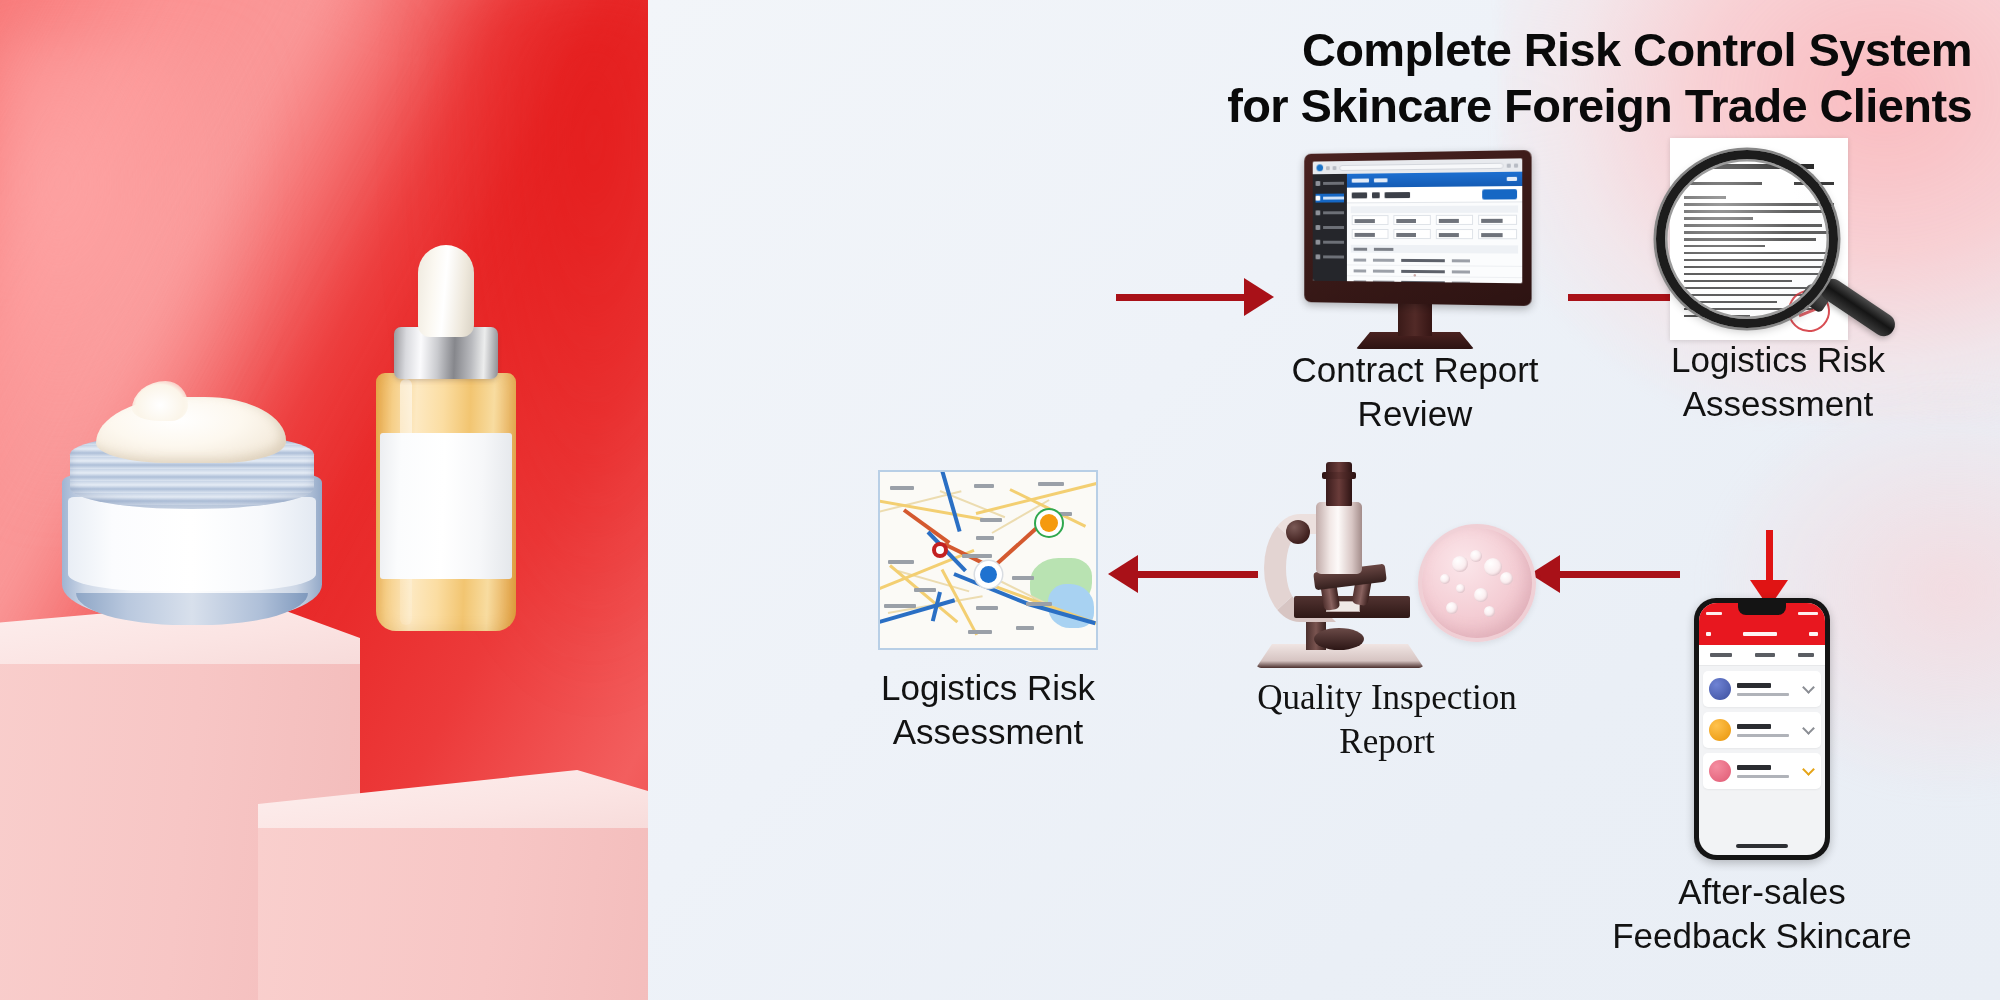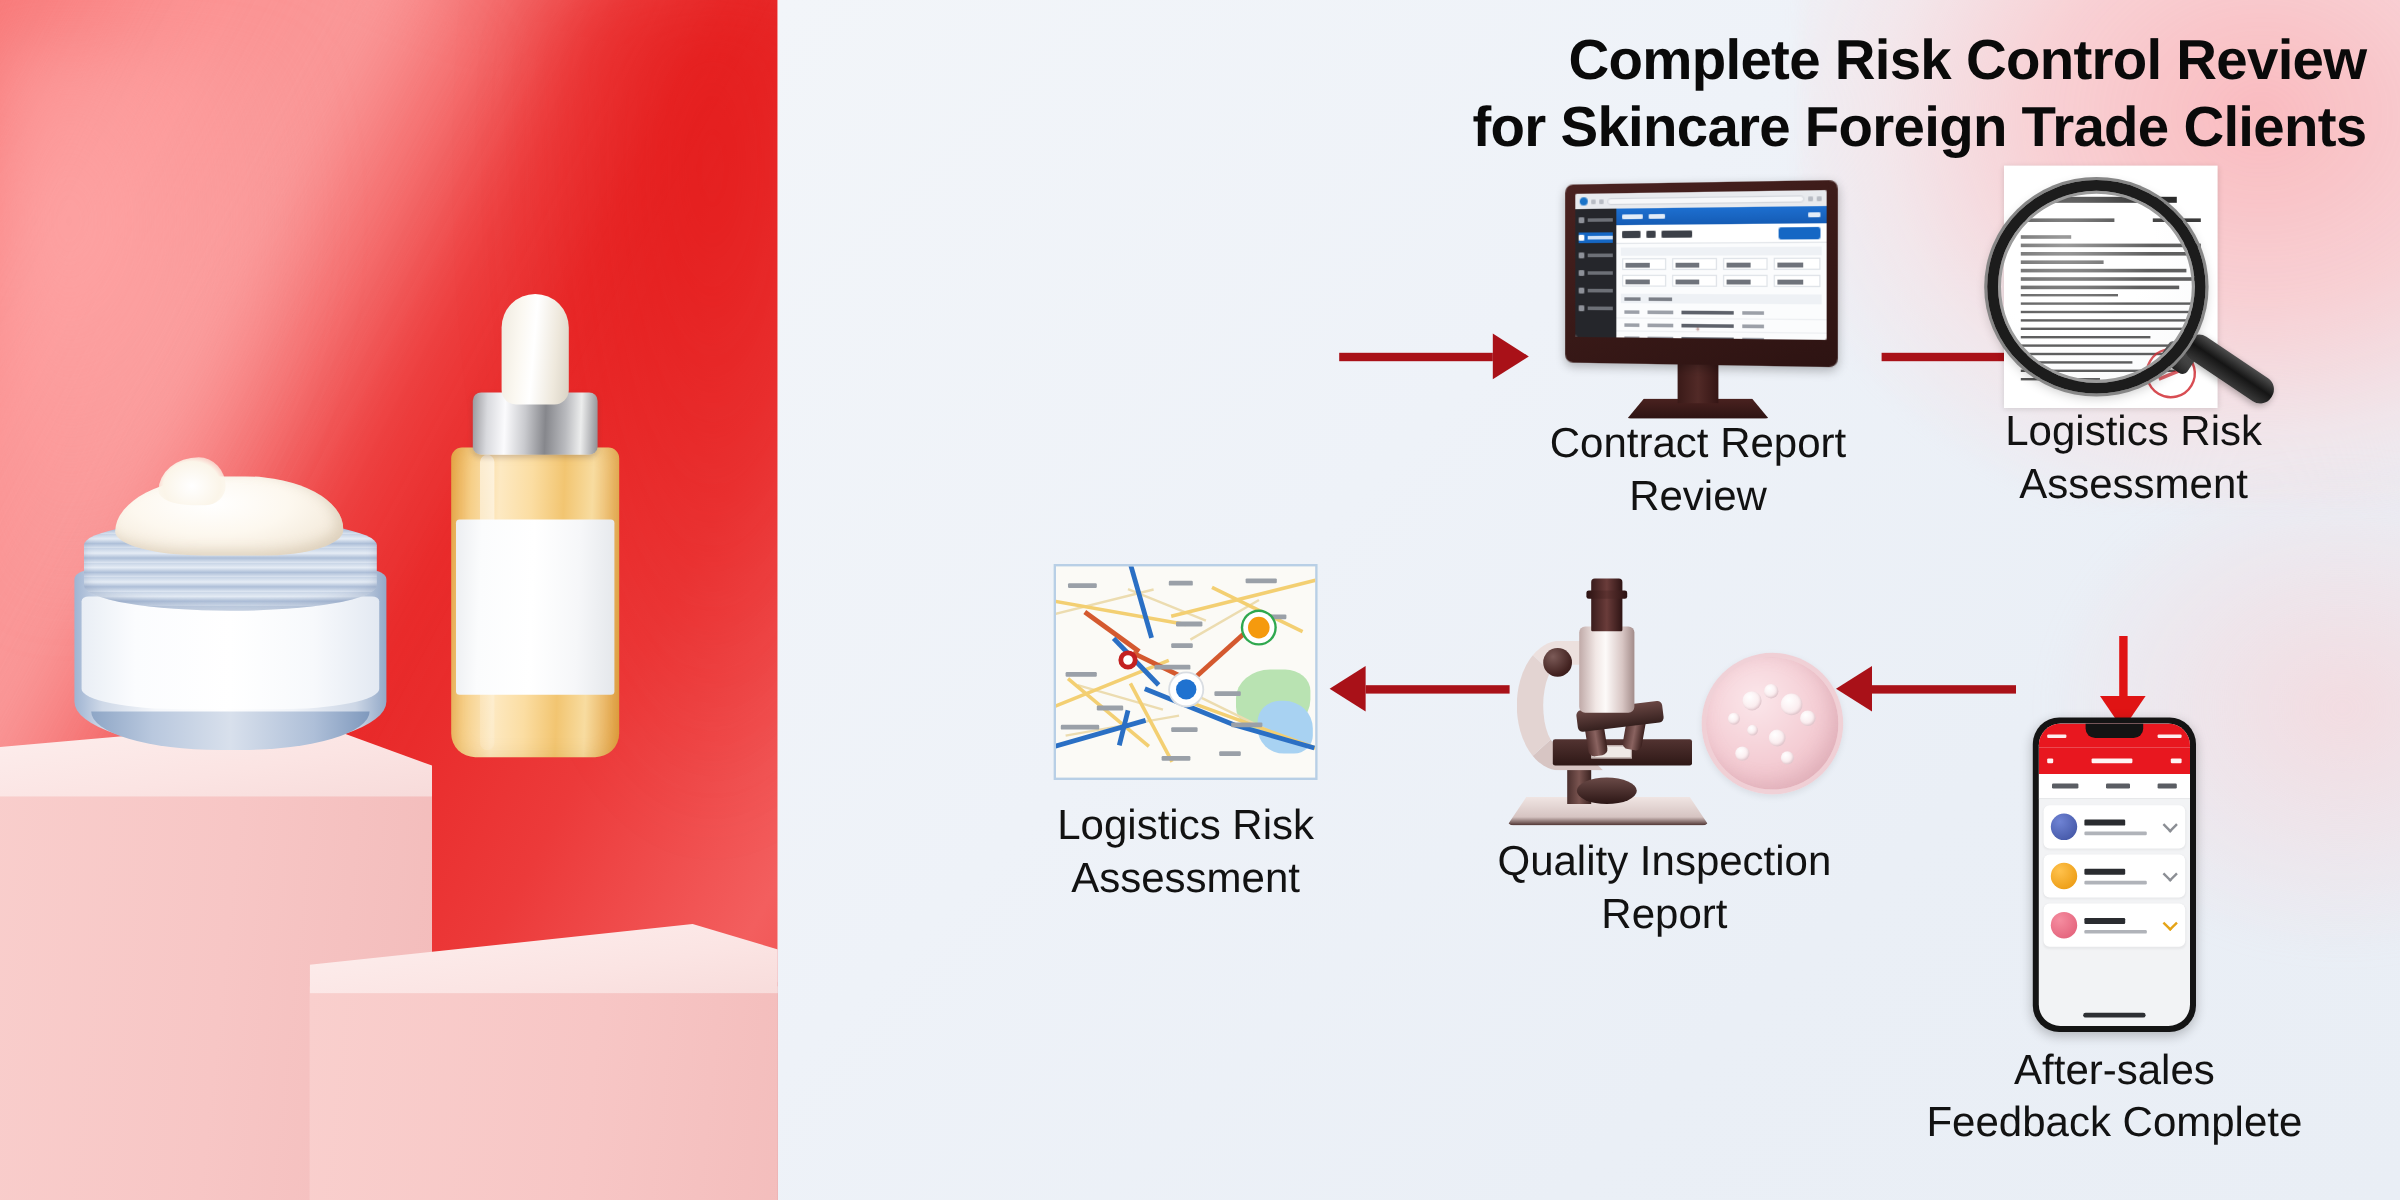--- a/index.html
+++ b/index.html
@@ -647,21 +647,21 @@
       <div class="bottle-label"></div>
       <div class="dropper-collar"></div>
       <div class="dropper-bulb"></div>
     </div>
   </div>
 
   <div id="diagram-panel">
     <div class="pink-glow"></div>
     <div class="pink-glow-2"></div>
 
-    <h1 id="diagram-title">Complete Risk Control Review
+    <h1 id="diagram-title">Complete Risk Control System
 for Skincare Foreign Trade Clients</h1>
 
 
     <div class="arrow-h right" style="left:468px; top:278px; width:158px;">
       <div class="shaft"></div>
       <div class="head"></div>
     </div>
 
     <div class="node" id="node-2" style="left:652px; top:152px; width:230px; height:215px;">
       <div id="icon-monitor" style="position:relative;width:230px;height:210px;">
@@ -860,29 +860,29 @@
                   <div class="s"></div>
               </div>
               <div class="ph-chevron amber"></div>
             </div>
 
             <div class="ph-home"></div>
           </div>
         </div>
       </div>
       <div class="node-caption" style="top:272px;">After-sales
-Feedback Complete</div>
+Feedback Skincare</div>
     </div>
 
     <div class="arrow-h left" style="left:882px; top:555px; width:150px;">
       <div class="head"></div>
       <div class="shaft"></div>
     </div>
 
-    <div class="node" id="node-5" style="left:594px; top:482px; width:290px; height:300px;">
+    <div class="node" id="node-5" style="left:594px; top:462px; width:290px; height:300px;font-family:Liberation Serif, serif;">
       <div id="icon-microscope" style="position:relative;width:290px;height:210px;">
         <div class="ms-base"></div>
         <div class="ms-pillar"></div>
         <div class="ms-arm"></div>
         <div class="ms-mirror"></div>
         <div class="ms-stage"></div>
         <div class="ms-slide"></div>
         <div class="ms-objective" style="left:80px; top:118px; transform:rotate(-9deg);"></div>
         <div class="ms-objective" style="left:112px; top:113px; transform:rotate(10deg);"></div>
         <div class="ms-nosepiece"></div>

